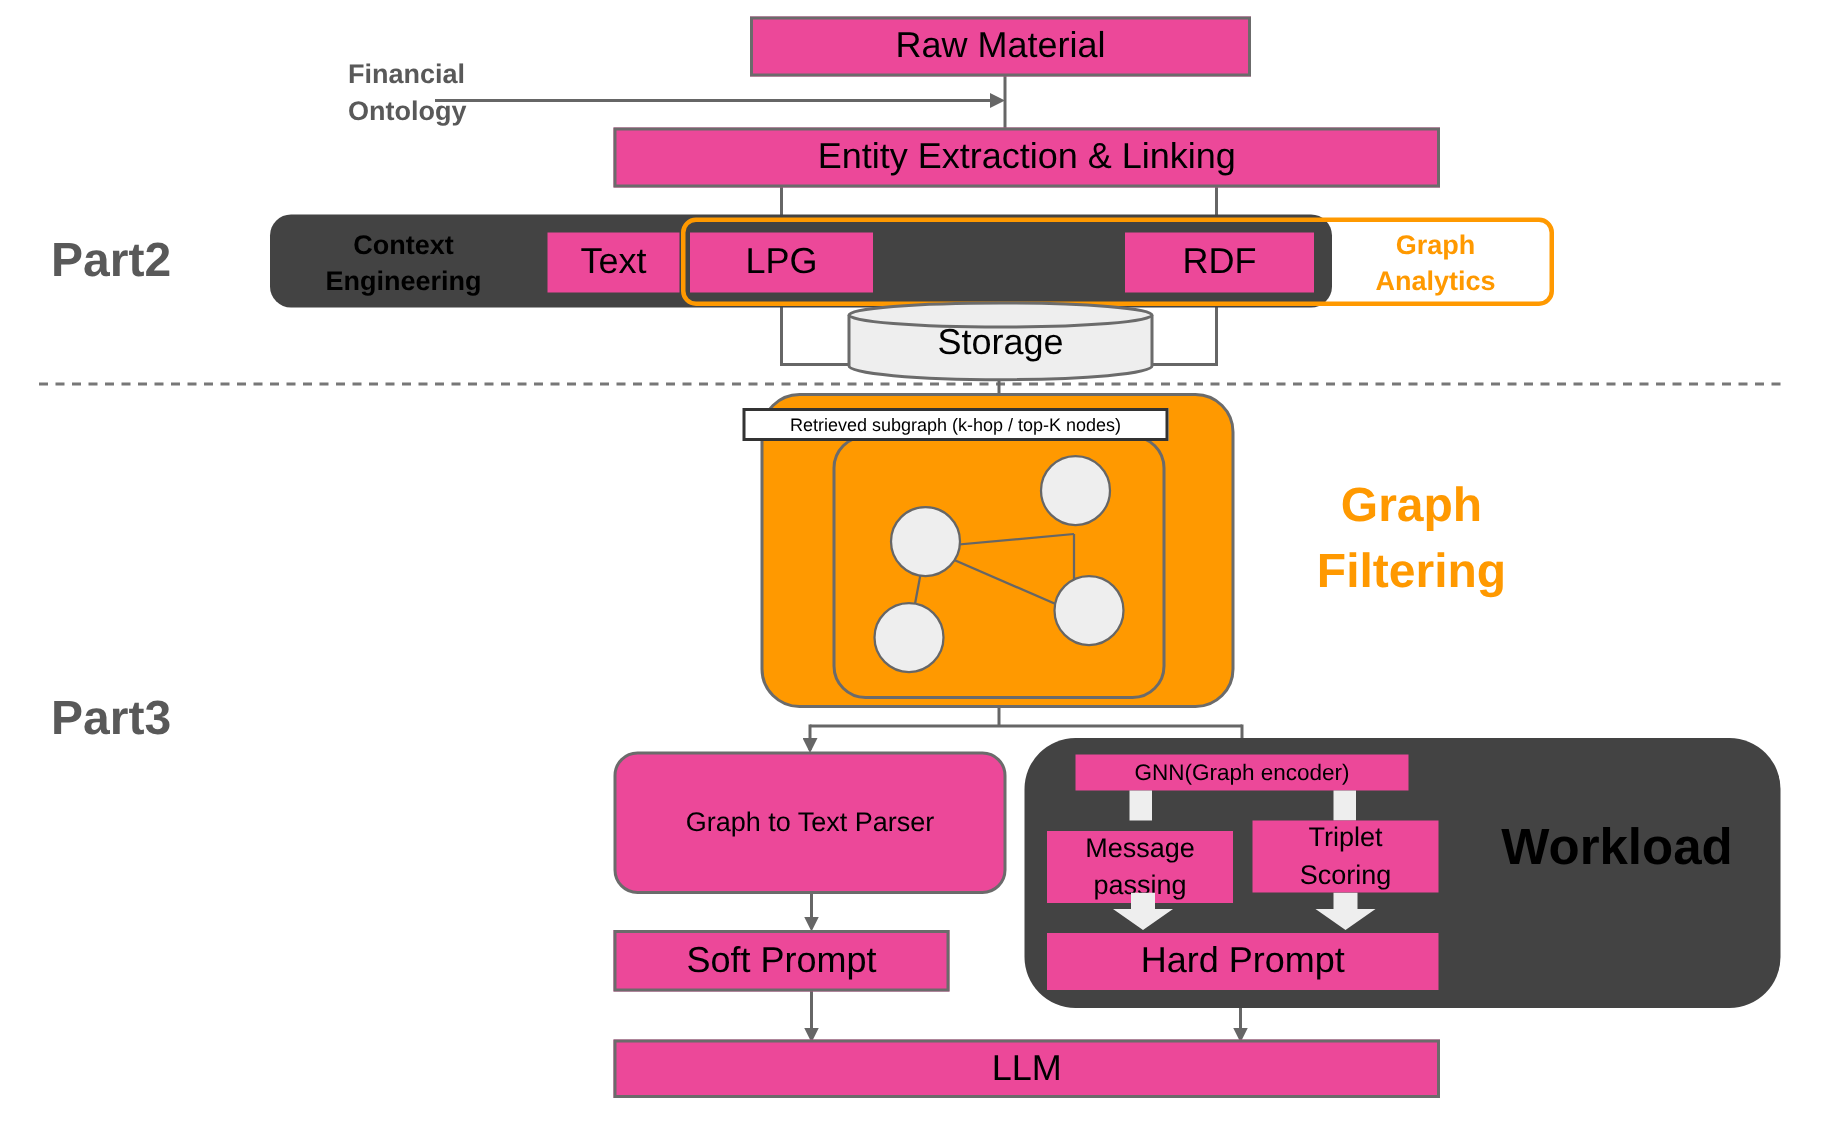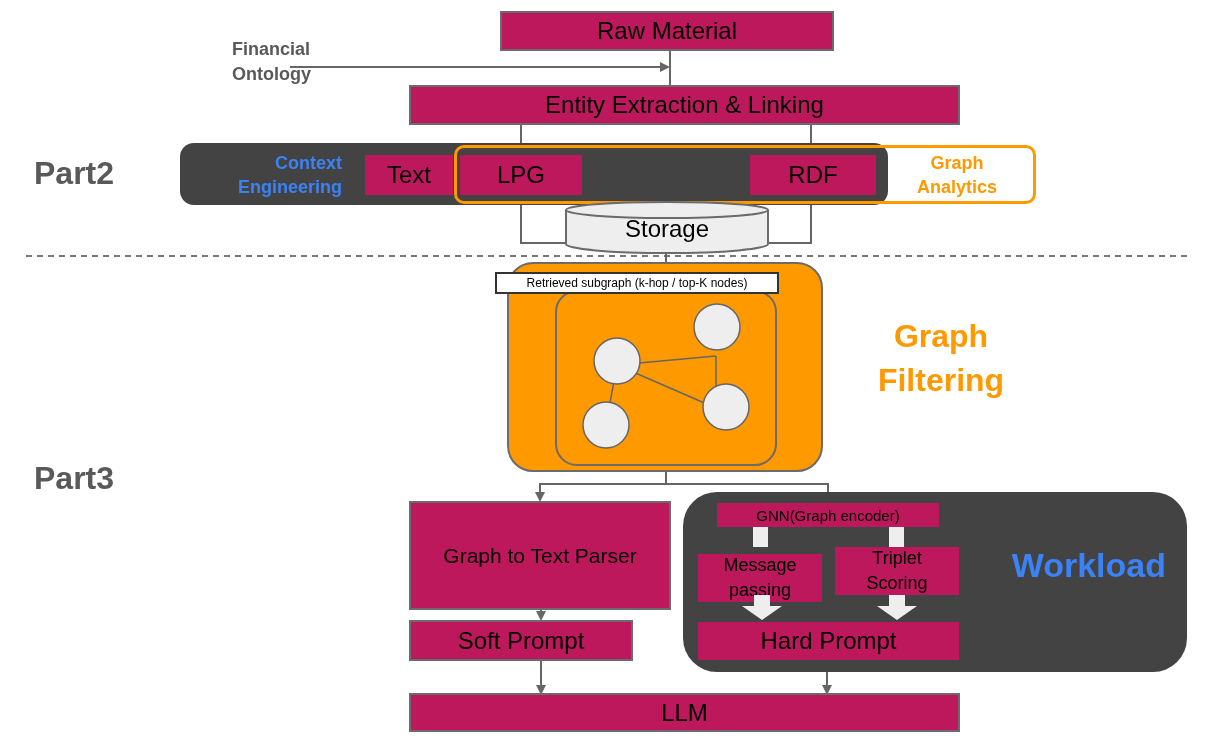--- a/index.html
+++ b/index.html
@@ -1,23 +1,23 @@
 <!DOCTYPE html>
 <html><head>
 <meta charset="utf-8">
 <style>
   html, body { margin: 0; padding: 0; background: #ffffff; }
   body { width: 1214px; height: 749px; position: relative; overflow: hidden;
          font-family: "Liberation Sans", sans-serif; }
   .abs { position: absolute; box-sizing: border-box; }
-  .box { background: #be185d; border: 2px solid #6b6b6b; color: #000;
+  .box { background: #ec4899; border: 2px solid #6b6b6b; color: #000;
          display: flex; align-items: center; justify-content: center; text-align: center; }
   .part { color: #595959; font-weight: bold; font-size: 32px; }
   .dark { background: #434343; border-radius: 14px; }
-  .white-b { color: #3b82f6; font-weight: bold; text-align: right; }
+  .white-b { color: #000000; font-weight: bold; text-align: center; }
   .orange-t { color: #ff9900; font-weight: bold; text-align: center; }
   svg.lines { position: absolute; left: 0; top: 0; }
 </style>
 </head>
 <body>
 
 <svg class="lines" width="1214" height="749">
   <defs>
     <marker id="arr" markerWidth="10" markerHeight="10" refX="8" refY="5" orient="auto" markerUnits="userSpaceOnUse">
       <path d="M0,0 L10,5 L0,10 z" fill="#666"></path>
@@ -101,21 +101,21 @@
   <circle cx="110" cy="99" r="23" fill="#eeeeee" stroke="#666" stroke-width="1.5"></circle>
   <circle cx="210" cy="65" r="23" fill="#eeeeee" stroke="#666" stroke-width="1.5"></circle>
   <circle cx="219" cy="145" r="23" fill="#eeeeee" stroke="#666" stroke-width="1.5"></circle>
   <circle cx="99" cy="163" r="23" fill="#eeeeee" stroke="#666" stroke-width="1.5"></circle>
 </svg>
 <div class="abs orange-t" style="left:856px;top:314px;width:170px;font-size:32px;line-height:44px;">
   <div>Graph</div>
   <div>Filtering</div>
 </div>
 
-<div class="abs box" style="left:409px;top:501px;width:262px;height:109px;font-size:21px;">
+<div class="abs box" style="left:409px;top:501px;width:262px;height:95px;font-size:18px;border-radius:16px;">
   <span>Graph to Text Parser</span>
 </div>
 <div class="abs box" style="left:409px;top:620px;width:224px;height:41px;font-size:24px;">
   <span>Soft Prompt</span>
 </div>
 
 <div class="abs dark" style="left:683px;top:492px;width:504px;height:180px;border-radius:34px;"></div>
 <div class="abs box" style="left:717px;top:503px;width:222px;height:24px;font-size:15px;border:none;">
   <span>GNN(Graph encoder)</span>
 </div>

